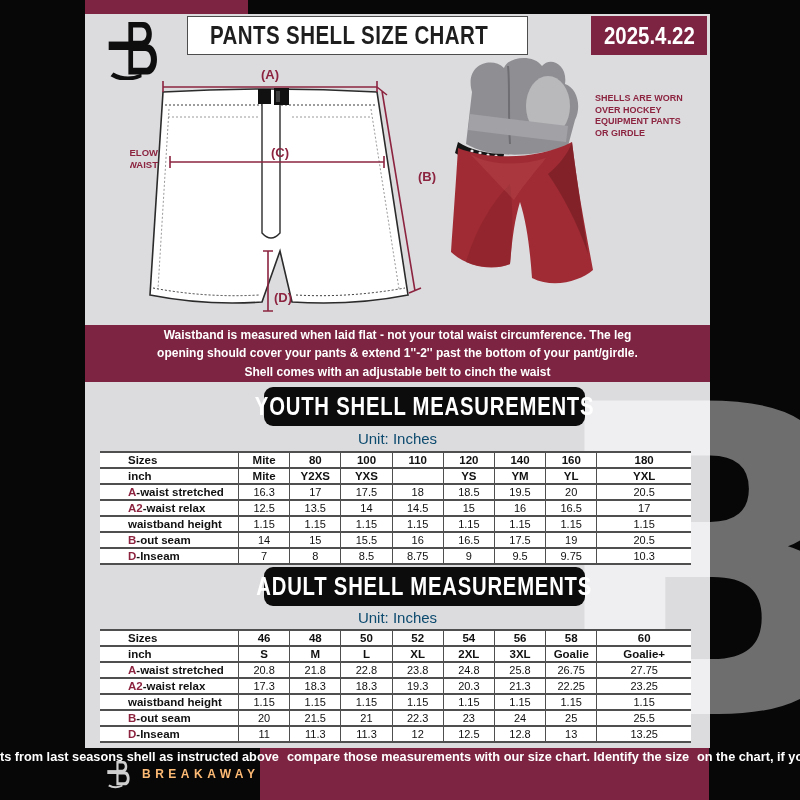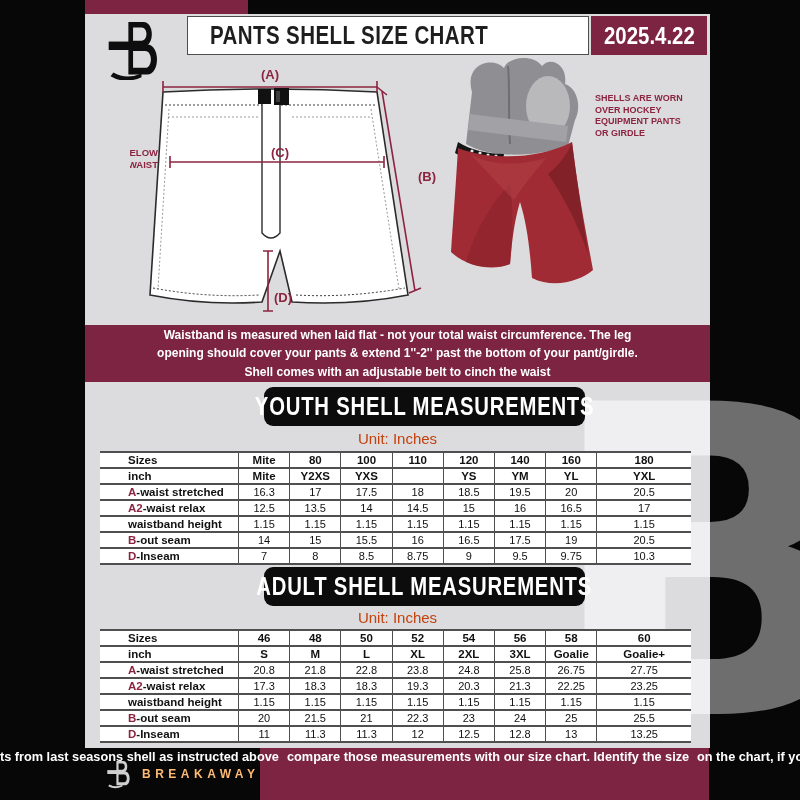--- a/index.html
+++ b/index.html
@@ -9,40 +9,40 @@
   .top-tab{position:absolute;left:85px;top:0;width:163px;height:14px;background:#7c2442;z-index:2;}
   #content{position:absolute;left:85px;top:14px;width:625px;height:734px;background:#dcdcdf;
            overflow:hidden;z-index:1;}
   .layer{position:absolute;z-index:2;}
   
   .wm{position:absolute;font-family:"DejaVu Sans", sans-serif;font-weight:bold;font-size:430px;
       line-height:1;pointer-events:none;}
   .wm-dark{left:545px;top:350px;color:#6e6e6e;z-index:0;}
   .wm-light{left:460px;top:336px;color:rgba(255,255,255,.55);z-index:1;}
   
-  .title-box{left:102px;top:2px;width:402px;height:39px;background:#fff;border:1.5px solid #4d4d4d;
+  .title-box{left:102px;top:2px;width:341px;height:39px;background:#fff;border:1.5px solid #4d4d4d;
              box-sizing:border-box;display:flex;align-items:center;padding-left:22px;}
   .title-box .cond{font-size:25px;font-weight:bold;color:#1e1e1e;letter-spacing:.5px;
                    transform:scaleX(.82);transform-origin:left center;white-space:nowrap;}
   .date-box{left:506px;top:2px;width:116px;height:39px;background:#7c2442;display:flex;
             align-items:center;justify-content:center;}
   .date-box .cond{font-size:24px;font-weight:bold;color:#fff;transform:scaleX(.85);white-space:nowrap;}
   .logo{left:20px;top:6px;width:58px;height:60px;}
   
   .m{fill:#8c2440;font-weight:bold;}
   .note{left:510px;top:79px;width:110px;color:#8c2440;font-size:9px;font-weight:bold;line-height:11.5px;}
   
   .info-banner{left:0;top:311px;width:625px;height:57px;background:#7c2442;color:#fff;
                display:flex;flex-direction:column;align-items:center;justify-content:center;
                font-size:12px;font-weight:600;line-height:18.5px;text-align:center;}
   
   .sec-banner{width:321px;height:39px;background:#0c0c0c;border-radius:9px;color:#fff;
               display:flex;align-items:center;justify-content:center;margin-left:28px;}
   .sec-banner .cond{font-size:26px;font-weight:bold;letter-spacing:1px;transform:scaleX(.78);white-space:nowrap;}
-  .unit{left:0;width:625px;text-align:center;color:#c2410c;font-size:15px;}
+  .unit{left:0;width:625px;text-align:center;color:#0c4a6e;font-size:15px;}
   
   .t-table{width:591px;background:#fff;box-sizing:border-box;}
   .t-row{display:flex;height:16px;border-top:2px solid #4f4f4f;box-sizing:border-box;}
   .t-row:last-child{border-bottom:2px solid #4f4f4f;height:18px;}
   .t-cell{box-sizing:border-box;font-size:11px;line-height:14px;color:#111;overflow:hidden;white-space:nowrap;}
   .t-label{width:138px;text-align:left;padding-left:28px;font-weight:bold;font-size:11.5px;}
   .t-prefix{color:#8c2440;}
   .t-val{width:51.2px;text-align:center;border-left:1.5px solid #4f4f4f;}
   .t-last{flex:1;}
   .t-head .t-cell{font-weight:bold;font-size:11.5px;}

